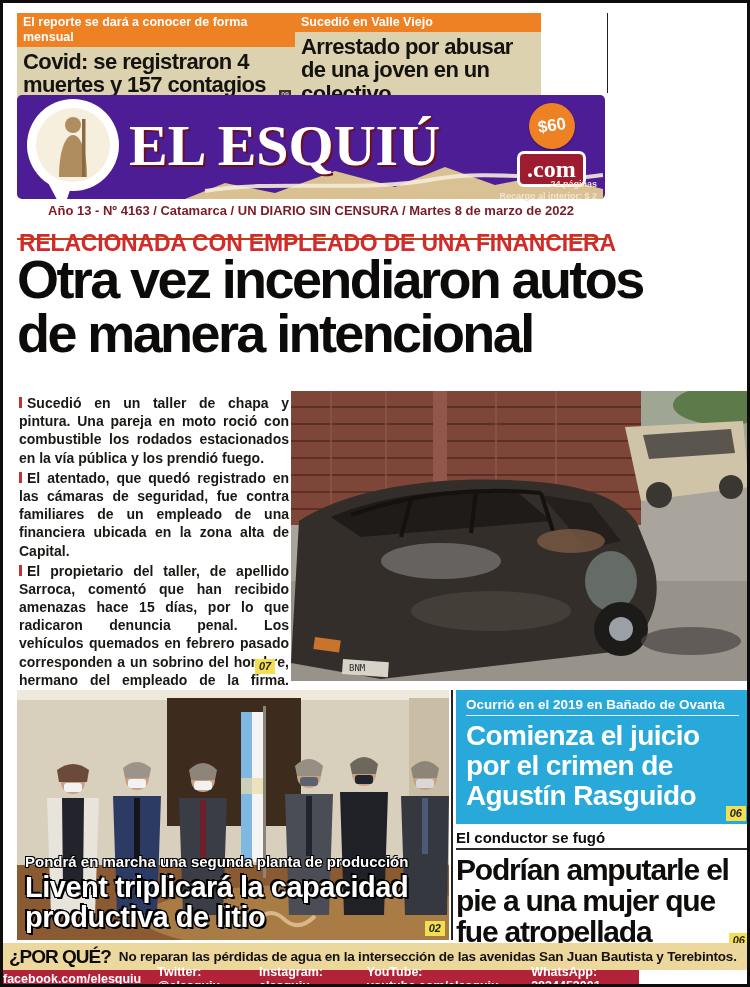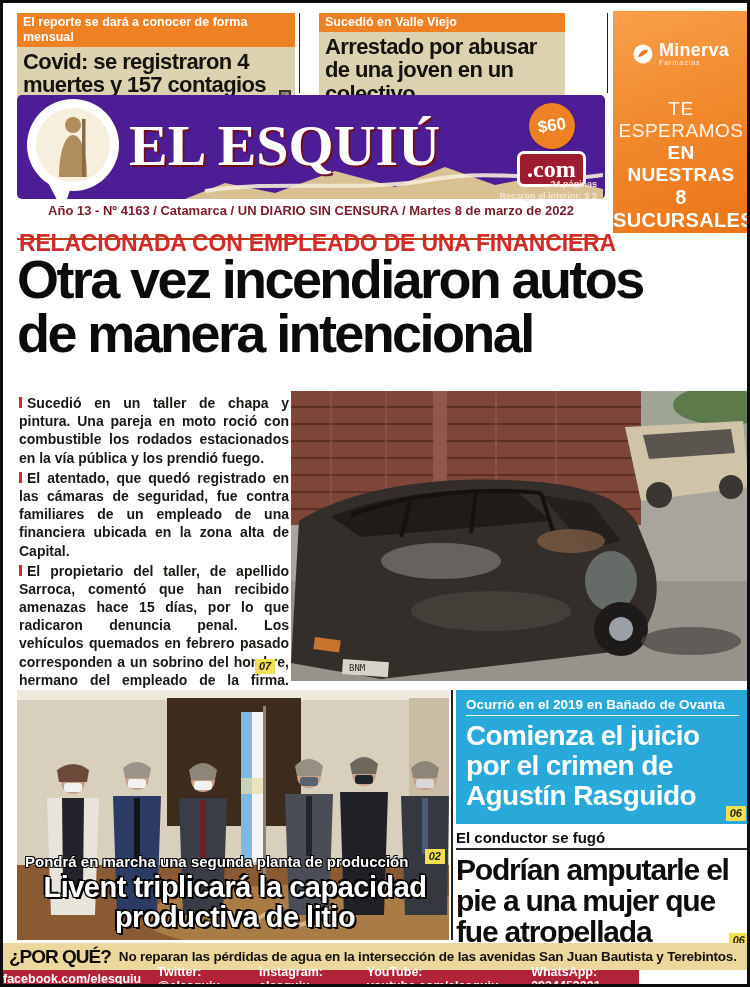--- a/index.html
+++ b/index.html
@@ -87,46 +87,29 @@
 
   <div class="abs topstory" style="left:14px;top:10px;width:278px;">
     <div class="kick">El reporte se dará a conocer de forma mensual</div>
     <div class="hbox">
       <div class="hl">Covid: se registraron 4 muertes y 157 contagios</div>
       <span class="minibadge">09</span>
     </div>
   </div>
   <div class="abs vline" style="left:296px;top:10px;height:80px;"></div>
 
-  <div class="abs topstory" style="left:316px;top:10px;width:246px;">
+  <div class="abs topstory" style="left:292px;top:10px;width:246px;">
     <div class="kick">Sucedió en Valle Viejo</div>
     <div class="hbox">
       <div class="hl">Arrestado por abusar de una joven en un colectivo</div>
       <span class="minibadge">04</span>
     </div>
   </div>
   <div class="abs vline" style="left:604px;top:10px;height:80px;"></div>
 
-  <div id="ad" class="abs" style="left:610px;top:8px;width:136px;height:222px;">
-    <div class="brandrow">
-      <svg width="20" height="20" viewBox="0 0 20 20">
-        <circle cx="10" cy="10" r="9.5" fill="#fff"></circle>
-        <path d="M5,13 C7,7 12,5 15,6 C13,10 9,13 5,13 Z" fill="#ed7418"></path>
-        <circle cx="12.5" cy="7.5" r="1.6" fill="#ed7418"></circle>
-      </svg>
-      <div>
-        <div class="brand">Minerva</div>
-        <div class="brandsub">Farmacias</div>
-      </div>
-    </div>
-    <div class="l1">TE ESPERAMOS</div>
-    <div class="l2">EN NUESTRAS</div>
-    <div class="l3">8 SUCURSALES</div>
-    <div class="tag">SENTITE MEJOR</div>
-  </div>
 
   <div id="masthead" class="abs" style="left:14px;top:92px;width:588px;height:104px;">
     <svg class="abs" style="left:168px;bottom:0;" width="418" height="46" viewBox="0 0 418 46">
       <path d="M0,46 L40,30 L90,40 L150,18 L210,34 L260,14 L310,32 L360,22 L418,36 L418,46 Z" fill="#d9c193"></path>
       <path d="M20,38 C90,26 180,40 250,26 C310,16 370,30 418,22" stroke="#f4ecd9" stroke-width="4" fill="none" opacity=".9"></path>
     </svg>
     <svg class="abs" style="left:6px;top:2px;" width="100" height="118" viewBox="0 0 100 118">
       <path d="M22,80 L40,114 L50,84 Z" fill="#fff"></path>
       <circle cx="50" cy="48" r="46" fill="#fff"></circle>
       <circle cx="50" cy="48" r="37" fill="#f6efdd"></circle>
@@ -197,21 +180,21 @@
     <ellipse cx="320" cy="190" rx="26" ry="30" fill="#6e7572" opacity=".85"></ellipse>
     <ellipse cx="200" cy="220" rx="80" ry="20" fill="#443e38"></ellipse>
     <circle cx="330" cy="238" r="27" fill="#1d1b19"></circle>
     <circle cx="330" cy="238" r="12" fill="#9aa0a6"></circle>
     <rect x="24" y="246" width="26" height="12" fill="#c9742e" transform="rotate(8 24 246)"></rect>
     <rect x="52" y="268" width="46" height="15" fill="#d8d3c8" transform="rotate(4 52 268)"></rect>
     <text x="58" y="280" font-size="9" fill="#2b2b2b" font-family="DejaVu Sans Mono, monospace">BNM</text>
     <ellipse cx="400" cy="250" rx="50" ry="14" fill="#4a4641" opacity=".7"></ellipse>
   </svg>
 
-  <div class="abs" style="left:14px;top:687px;width:432px;height:178px;text-align:center;">
+  <div class="abs" style="left:14px;top:687px;width:432px;height:250px;">
     <svg width="432" height="250" viewBox="0 0 432 250">
       <rect width="432" height="250" fill="#d9cfbd"></rect>
       <rect x="0" y="0" width="432" height="10" fill="#efe9db"></rect>
       <rect x="150" y="8" width="134" height="128" fill="#3d2b1e"></rect>
       <rect x="392" y="8" width="40" height="170" fill="#c9bda6"></rect>
       <rect y="175" width="432" height="75" fill="#8a5a33"></rect>
       <ellipse cx="300" cy="228" rx="175" ry="34" fill="#a97b45"></ellipse>
       <path d="M240,230 q14,-14 28,0 q14,12 30,-4" stroke="#d9b887" stroke-width="4" fill="none"></path>
       <rect x="246" y="16" width="3" height="172" fill="#8a8576"></rect>
       <rect x="224" y="22" width="11" height="150" fill="#7fb8e0"></rect>

